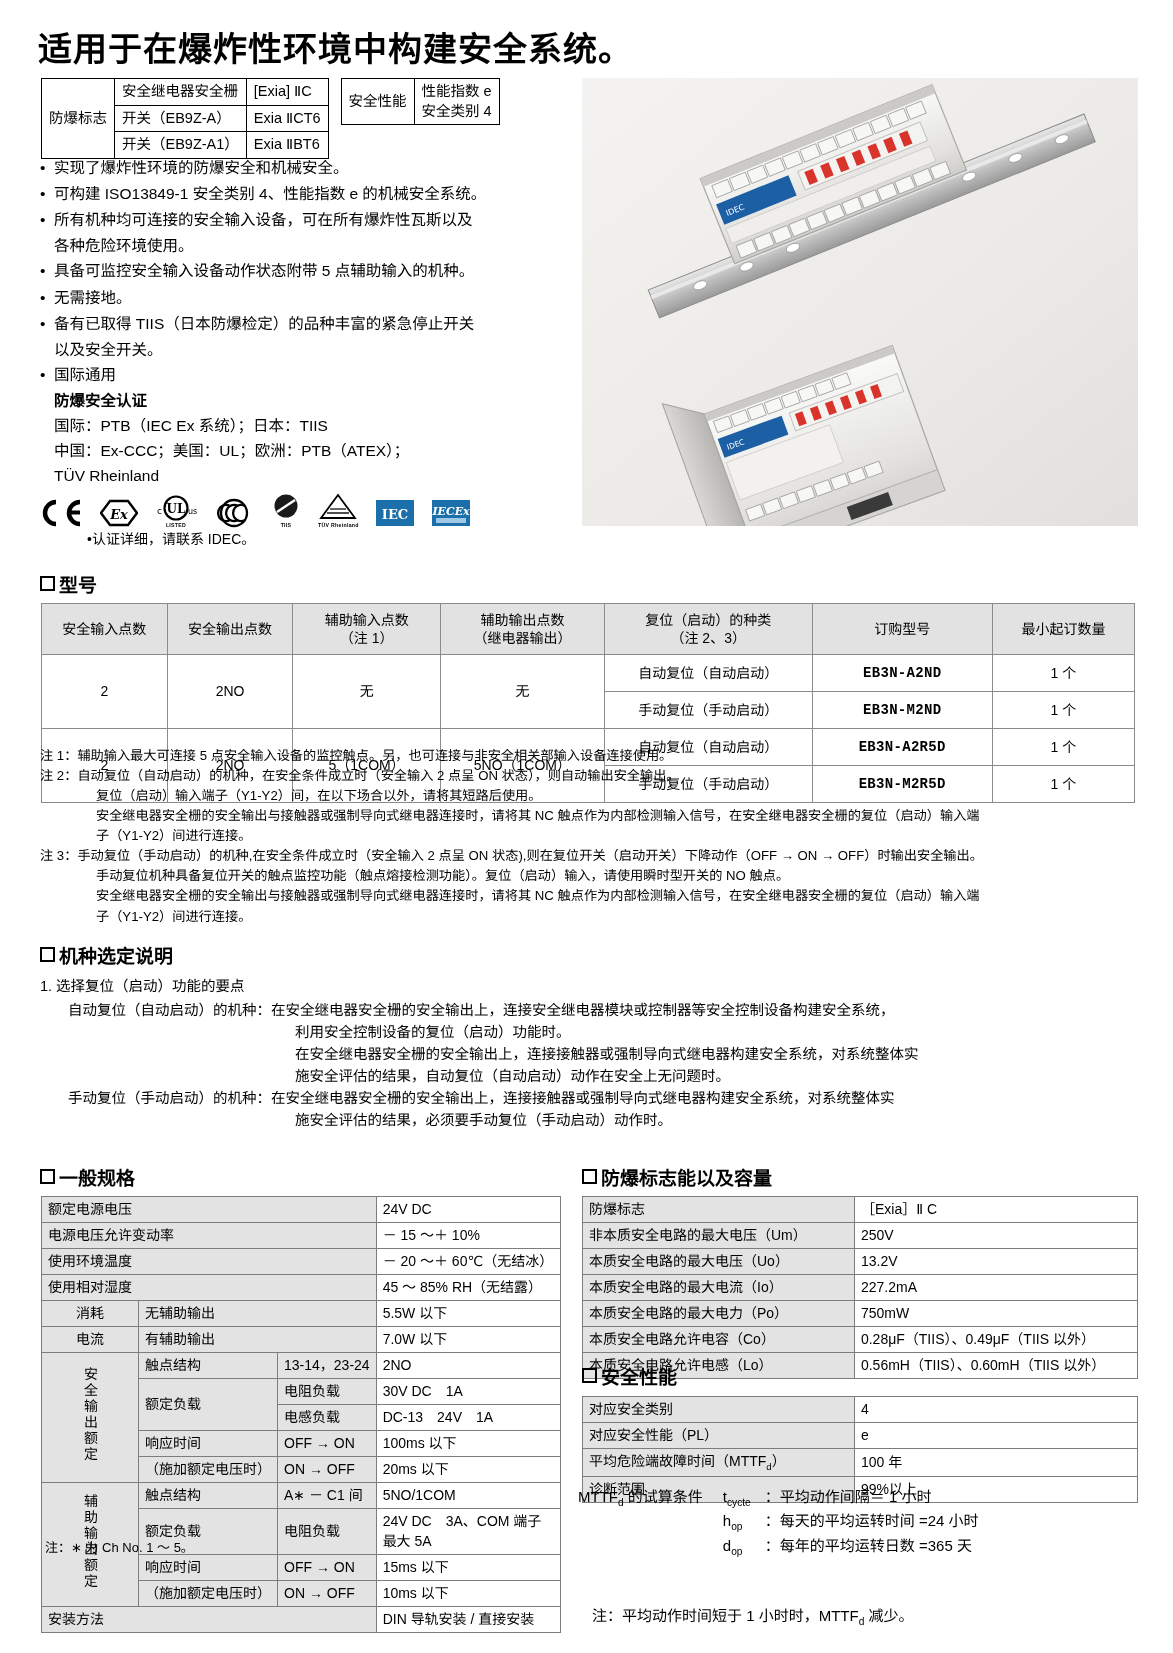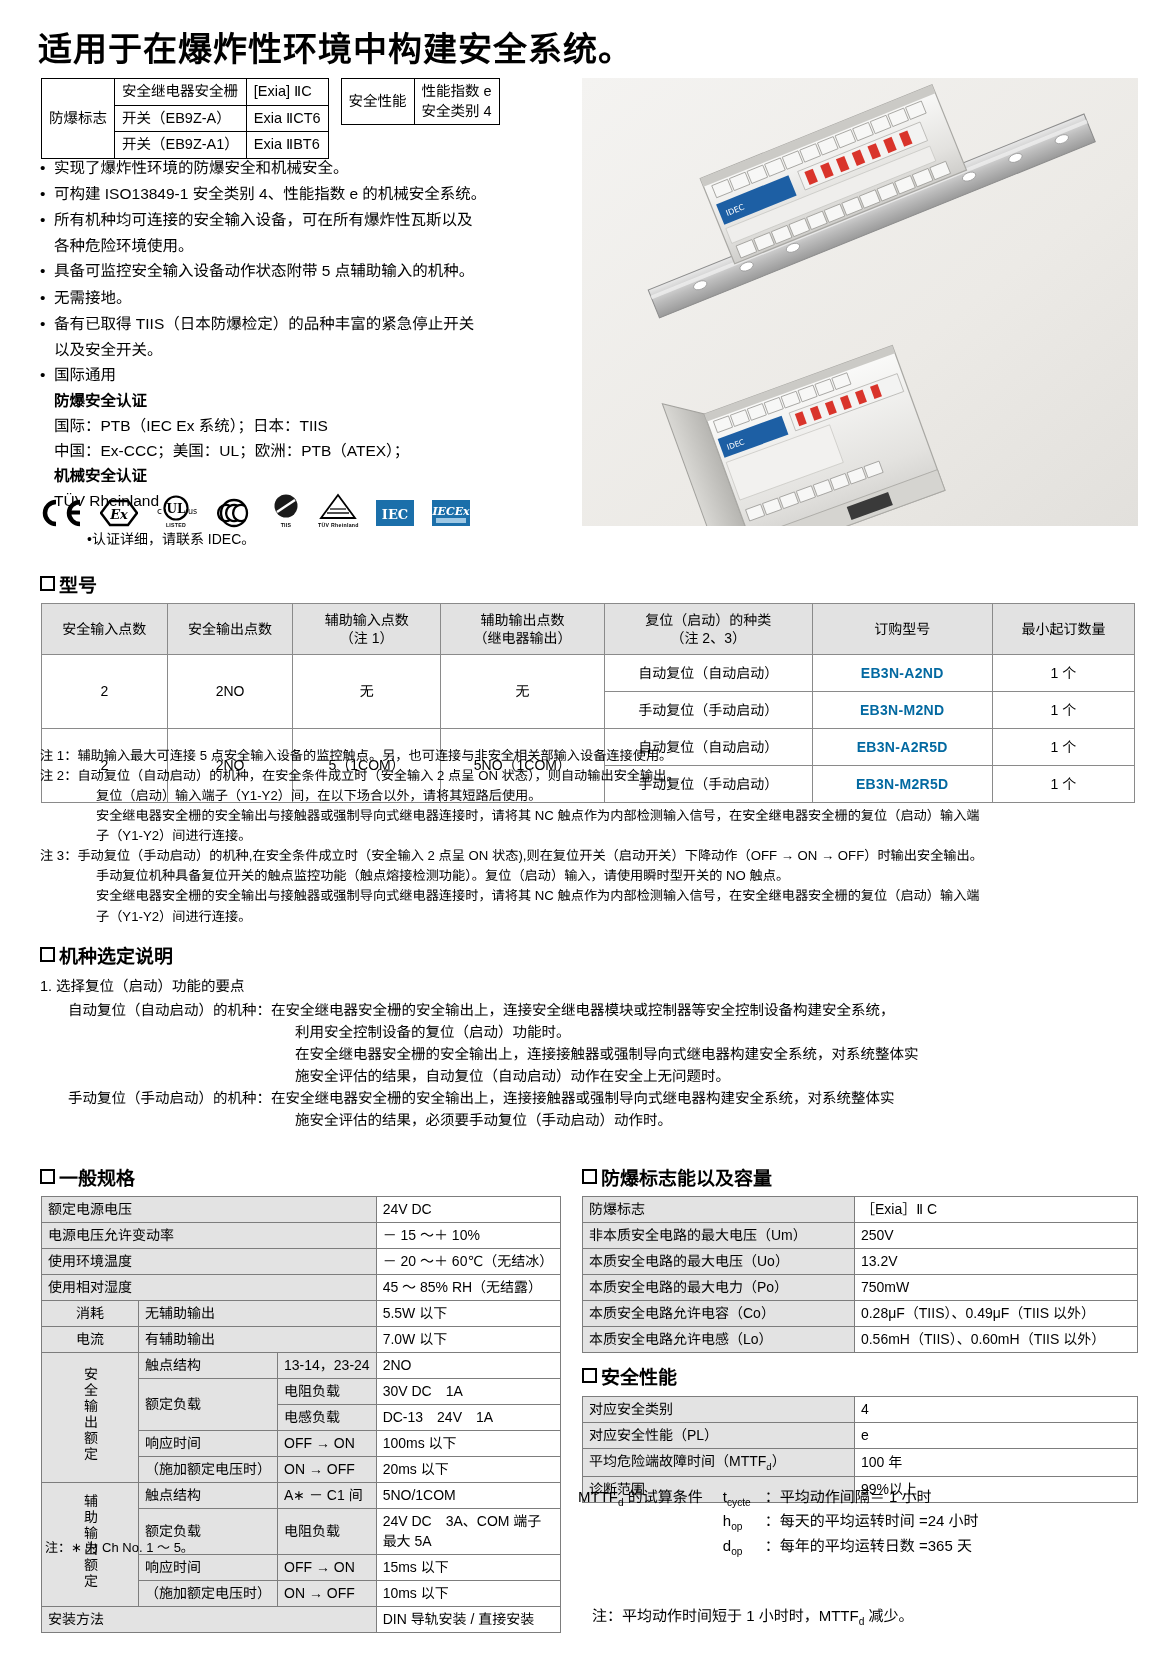--- a/index.html
+++ b/index.html
@@ -156,23 +156,24 @@
     text-align: center;
     padding: 4px 3px;
     line-height: 1.3;
   }
   table.model thead th {
     background: #e2e2e2;
     font-weight: normal;
     height: 42px;
   }
   table.model td.mdl {
-    color: #0369a1;
+    color: #000000;
     font-weight: bold;
     letter-spacing: 0.3px;
+    font-family: Liberation Mono, monospace;
   }
   table.model td.r {
     height: 28px;
   }
 
   
   .notes {
     position: absolute;
     left: 40px;
     top: 746px;
@@ -365,21 +366,20 @@
     <div class="li"><span>所有机种均可连接的安全输入设备，可在所有爆炸性瓦斯以及</span></div>
     <div class="sub">各种危险环境使用。</div>
     <div class="li">具备可监控安全输入设备动作状态附带 5 点辅助输入的机种。</div>
     <div class="li">无需接地。</div>
     <div class="li"><span>备有已取得 TIIS（日本防爆检定）的品种丰富的紧急停止开关</span></div>
     <div class="sub">以及安全开关。</div>
     <div class="li">国际通用</div>
     <div class="sub b">防爆安全认证</div>
     <div class="sub">国际：PTB（IEC Ex 系统）；日本：TIIS</div>
     <div class="sub">中国：Ex-CCC；美国：UL；欧洲：PTB（ATEX）；</div>
-    <div class="sub b">机械安全认证</div>
     <div class="sub">TÜV Rheinland</div>
   </div>
 
   <div class="certs">
     <div class="cert">
       <svg width="48" height="30" viewBox="0 0 48 30">
         <path d="M20 4 A11 11 0 1 0 20 26" stroke="#000" stroke-width="4.5" fill="none"></path>
         <path d="M44 4 A11 11 0 1 0 44 26" stroke="#000" stroke-width="4.5" fill="none"></path>
         <rect x="33" y="12.5" width="11" height="4" fill="#000"></rect>
       </svg>
@@ -782,20 +782,24 @@
         </tr>
         <tr>
           <td class="k">非本质安全电路的最大电压（Um）</td>
           <td class="v">250V</td>
         </tr>
         <tr>
           <td class="k">本质安全电路的最大电压（Uo）</td>
           <td class="v">13.2V</td>
         </tr>
         <tr>
+          <td class="k">本质安全电路的最大电流（Io）</td>
+          <td class="v">227.2mA</td>
+        </tr>
+        <tr>
           <td class="k">本质安全电路的最大电力（Po）</td>
           <td class="v">750mW</td>
         </tr>
         <tr>
           <td class="k">本质安全电路允许电容（Co）</td>
           <td class="v">0.28μF（TIIS）、0.49μF（TIIS 以外）</td>
         </tr>
         <tr>
           <td class="k">本质安全电路允许电感（Lo）</td>
           <td class="v">0.56mH（TIIS）、0.60mH（TIIS 以外）</td>

